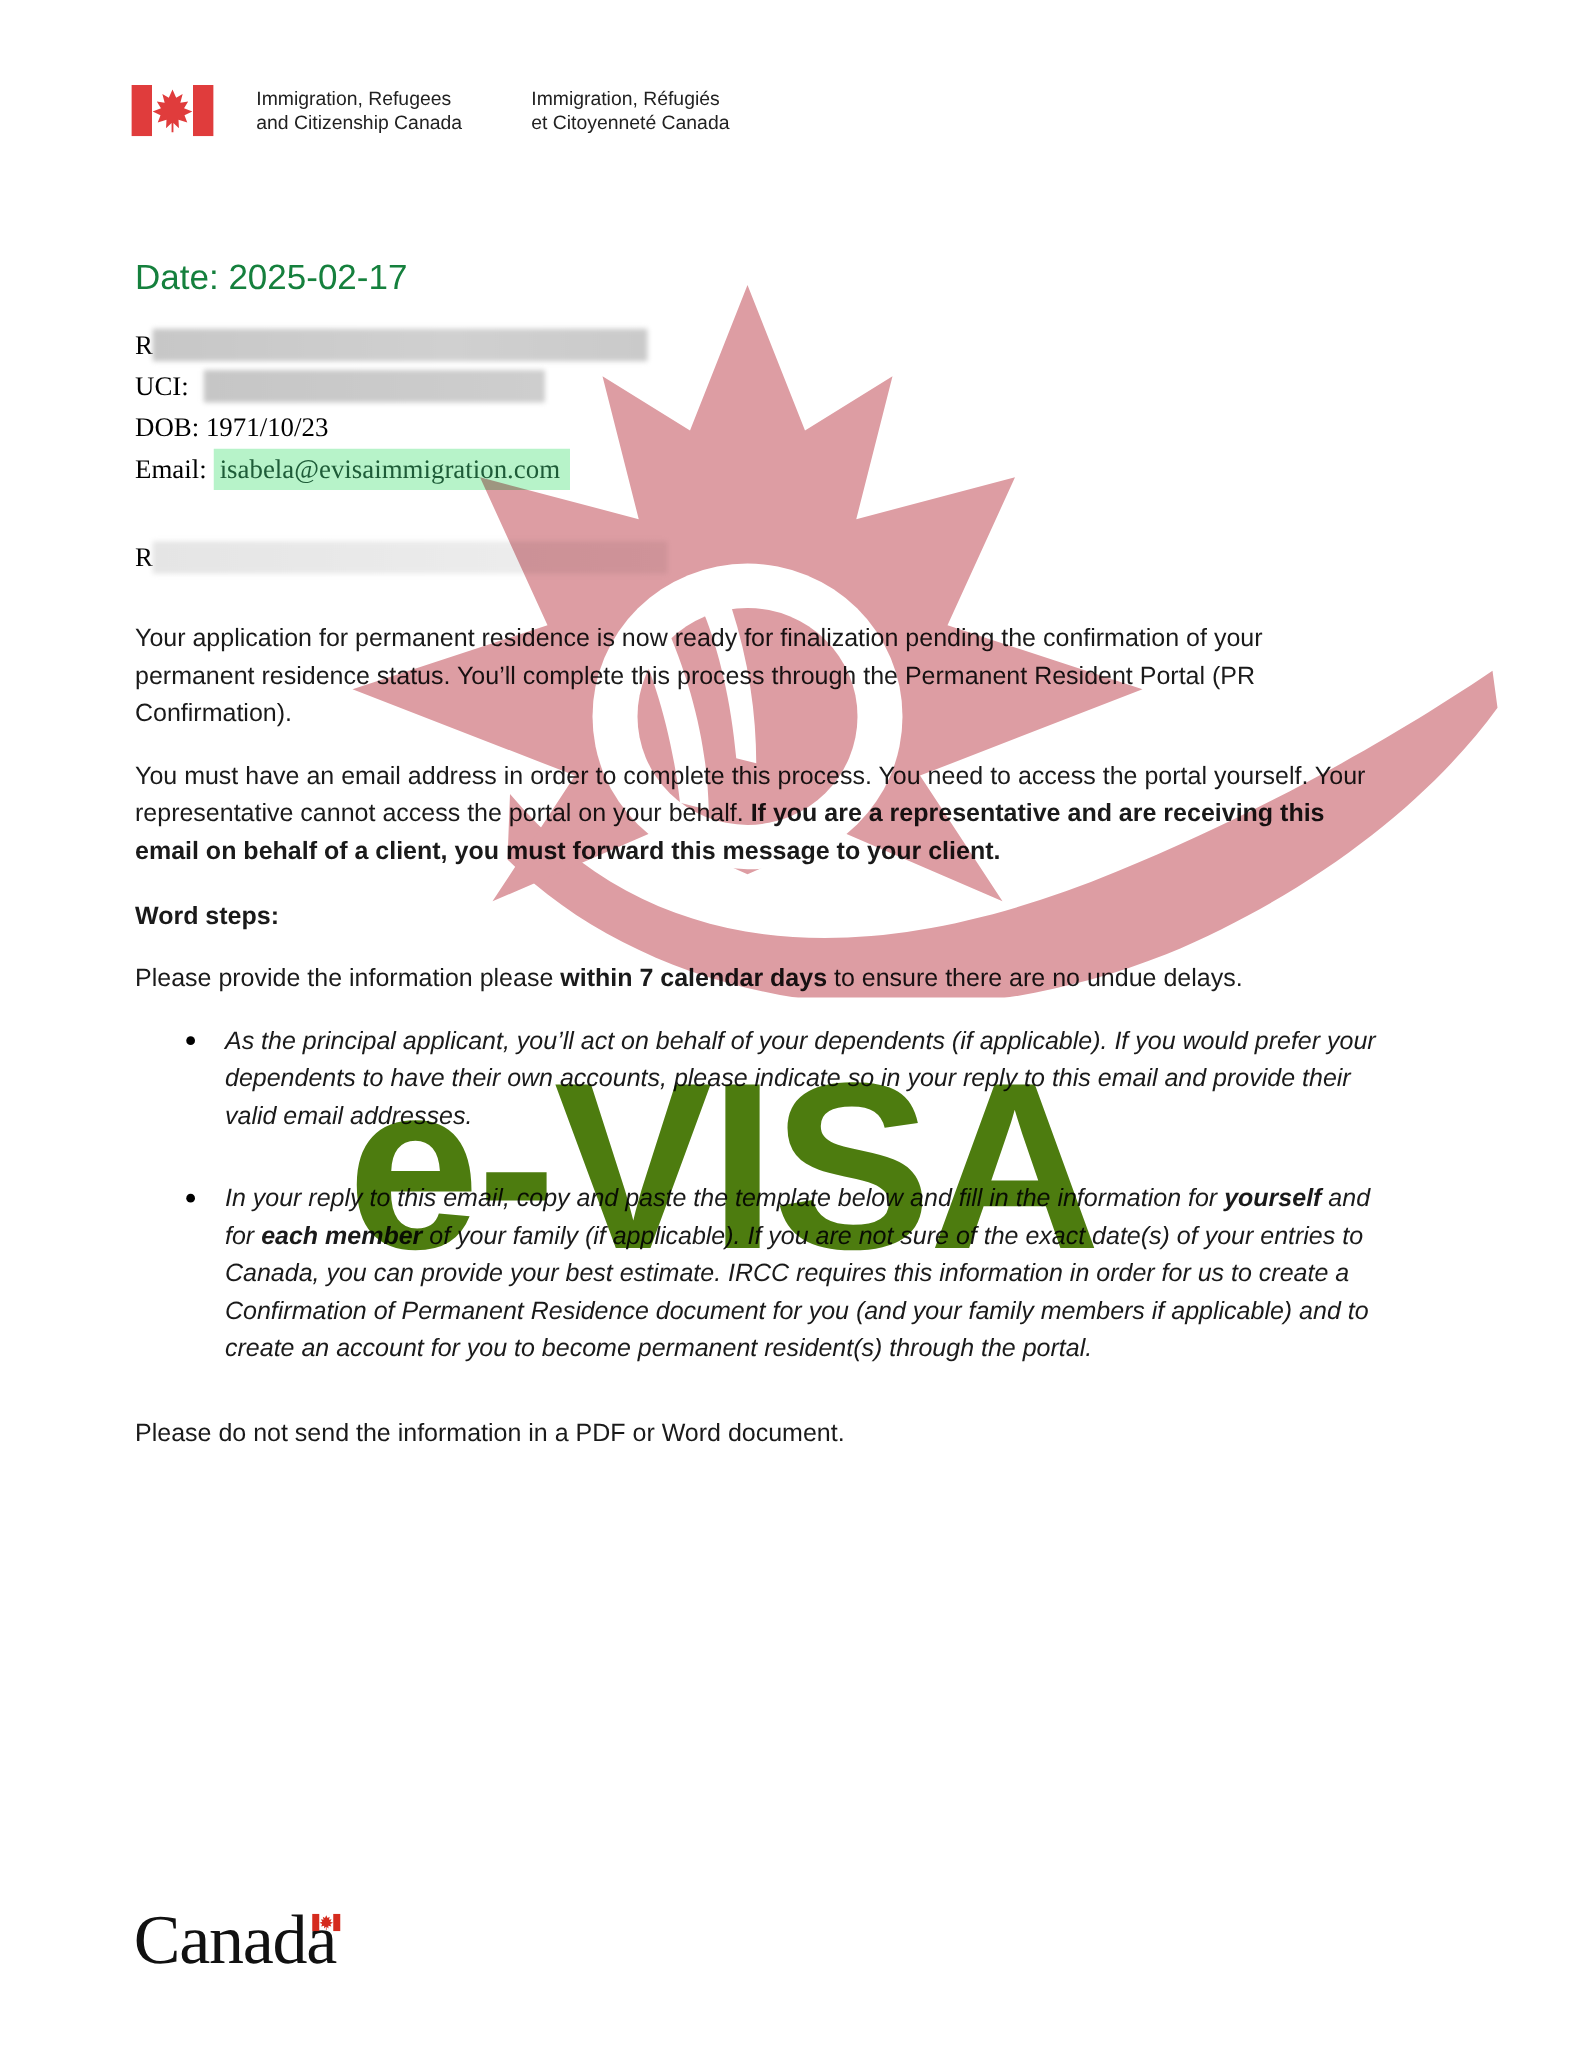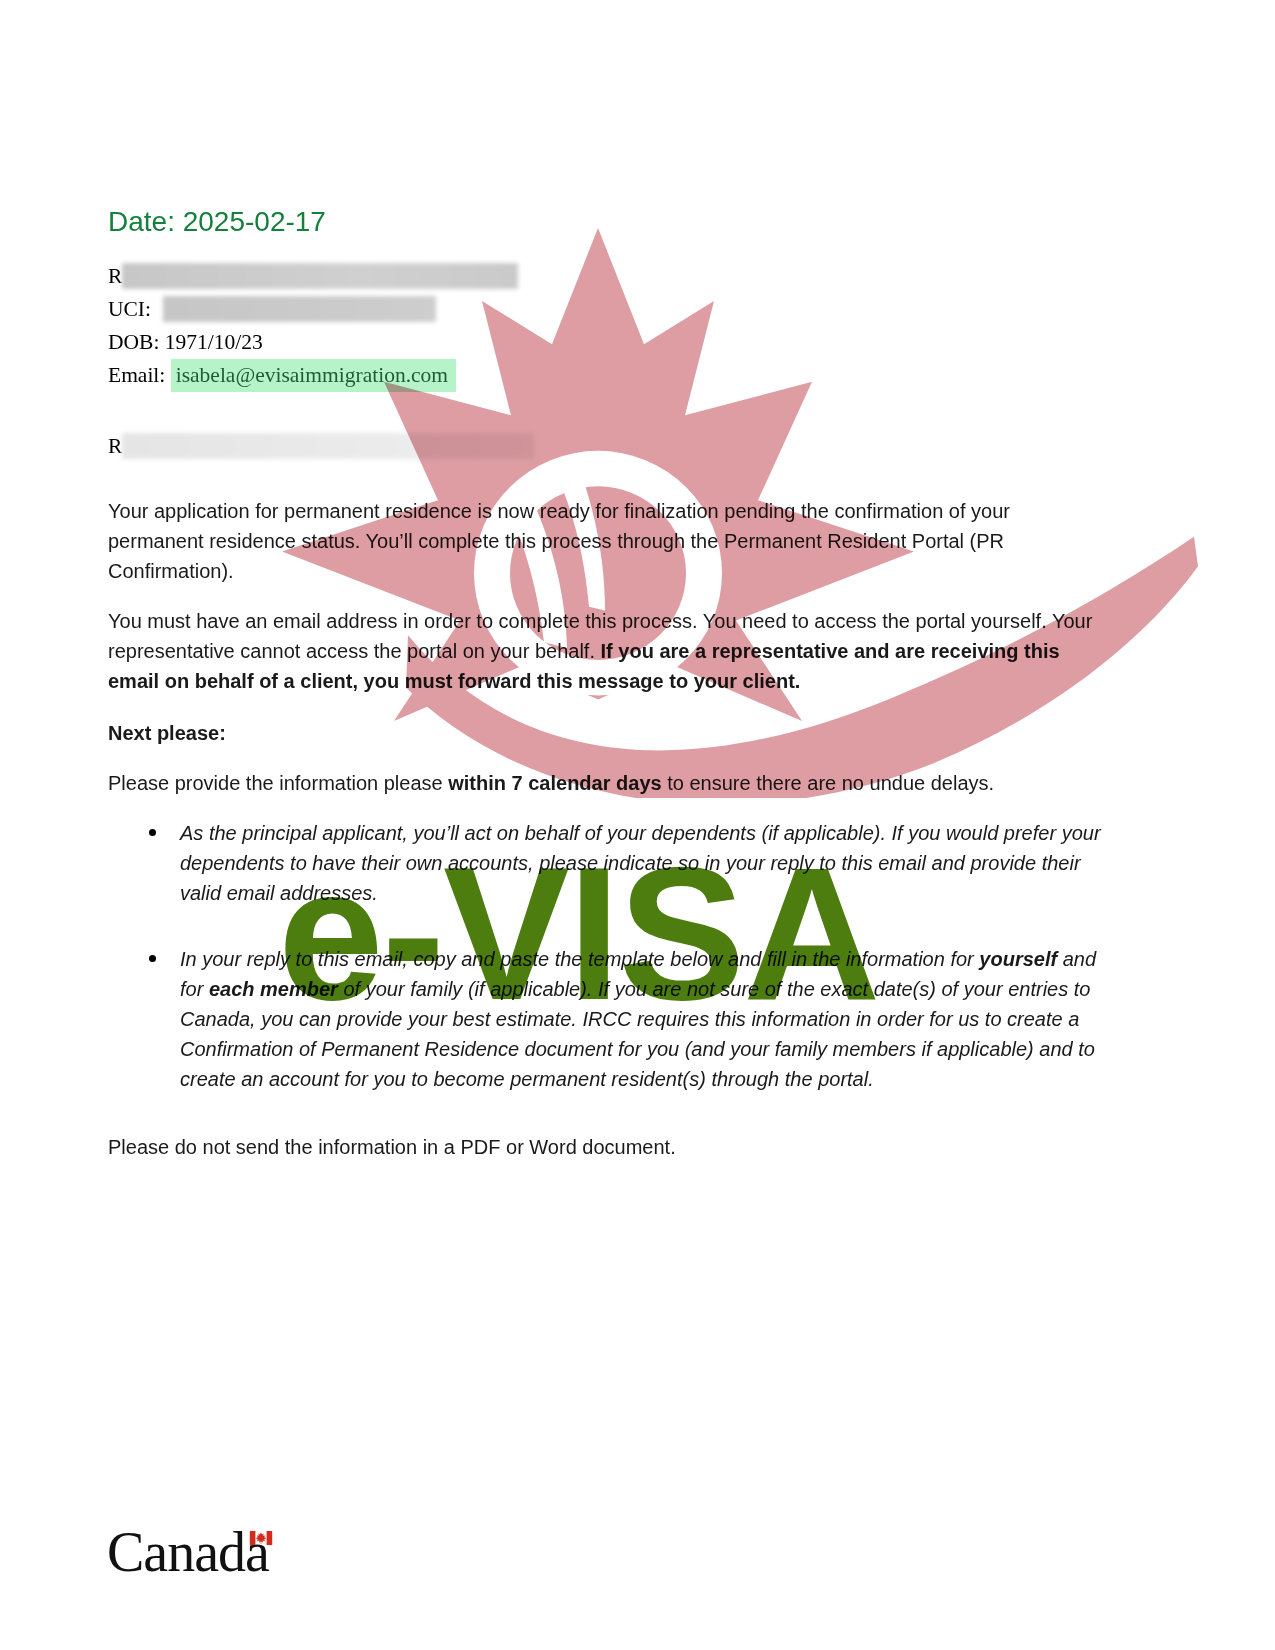--- a/index.html
+++ b/index.html
@@ -58,20 +58,35 @@
 <body>
 
 <svg width="0" height="0" style="position:absolute" aria-hidden="true">
   <defs>
     <path id="mapleleaf" d="M50,4 L58,22 L72,14 L67,33 L84,30 L75,45 L93,52 L76,60 L82,76 L63,70 L64,88 L52,77 L52,97 L48,97 L48,77 L36,88 L37,70 L18,76 L24,60 L7,52 L25,45 L16,30 L33,33 L28,14 L42,22 Z"></path>
   </defs>
 </svg>
 
 <div class="page">
 
+  <div class="header">
+    <svg class="flag-svg" viewBox="0 0 64 40">
+      <rect x="0" y="0" width="16" height="40" fill="#e03c3c"></rect>
+      <rect x="48" y="0" width="16" height="40" fill="#e03c3c"></rect>
+      <use href="#mapleleaf" fill="#e03c3c" transform="translate(32,20) scale(0.36) translate(-50,-50)"></use>
+    </svg>
+    <div class="dept dept-en">
+      <div>Immigration, Refugees</div>
+      <div>and Citizenship Canada</div>
+    </div>
+    <div class="dept dept-fr">
+      <div>Immigration, Réfugiés</div>
+      <div>et Citoyenneté Canada</div>
+    </div>
+  </div>
 
   <div class="date-line">Date: 2025-02-17</div>
 
   <div class="id-block">
     <div>
       <span>R</span><span class="redact redact-name"></span>
     </div>
     <div>
       <span>UCI:</span><span class="redact redact-uci"></span>
     </div>
@@ -82,21 +97,21 @@
     </div>
   </div>
 
   <div class="subject-line">
     <span>R</span><span class="redact redact-subj"></span>
   </div>
 
   <div class="letter-body">
     <p class="p1"><span>Your application for permanent residence is now ready for finalization pending the confirmation of your permanent residence status. You’ll complete this process through the Permanent Resident Portal (PR Confirmation).</span></p>
     <p class="p2"><span>You must have an email address in order to complete this process. You need to access the portal yourself. Your representative cannot access the portal on your behalf. </span><span class="b">If you are a representative and are receiving this email on behalf of a client, you must forward this message to your client.</span></p>
-    <p class="next-steps">Next please:</p>
+    <p class="next-steps">Word steps:</p>
     <p class="p3"><span>Please provide the information please </span><span class="b">within 7 calendar days</span><span> to ensure there are no undue delays.</span></p>
 
     <div class="bullet">
       <span class="dot"></span>
       <div class="btext"><span>As the principal applicant, you’ll act on behalf of your dependents (if applicable). If you would prefer your dependents to have their own accounts, please indicate so in your reply to this email and provide their valid email addresses.</span></div>
     </div>
     <div class="bullet last">
       <span class="dot"></span>
       <div class="btext"><span>In your reply to this email, copy and paste the template below and fill in the information for </span><span class="b">yourself</span><span> and for </span><span class="b">each member</span><span> of your family (if applicable). If you are not sure of the exact date(s) of your entries to Canada, you can provide your best estimate. IRCC requires this information in order for us to create a Confirmation of Permanent Residence document for you (and your family members if applicable) and to create an account for you to become permanent resident(s) through the portal.</span></div>
     </div>

